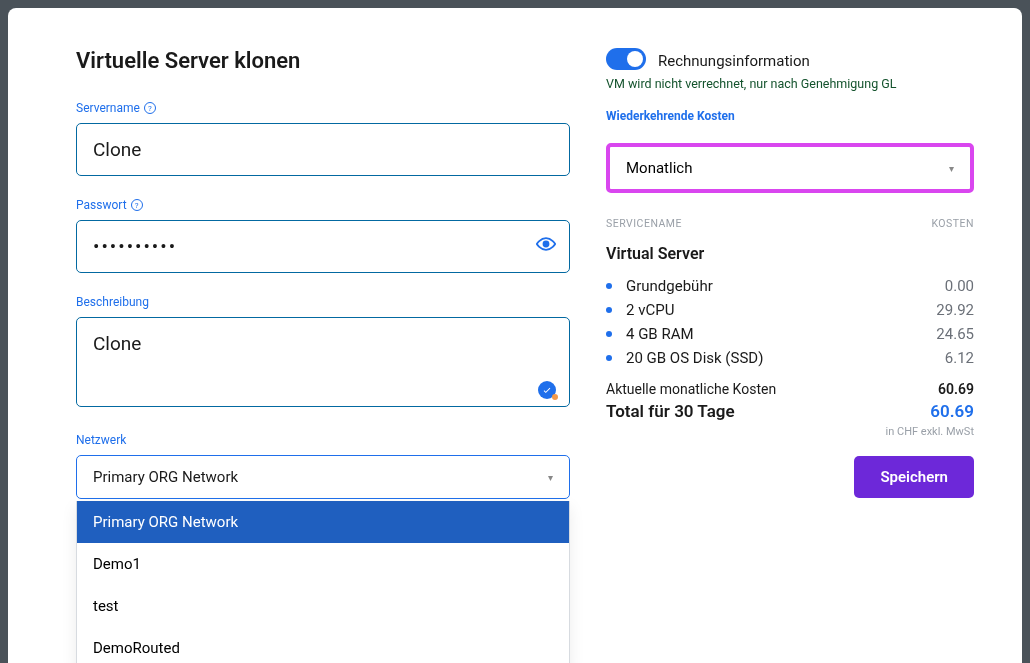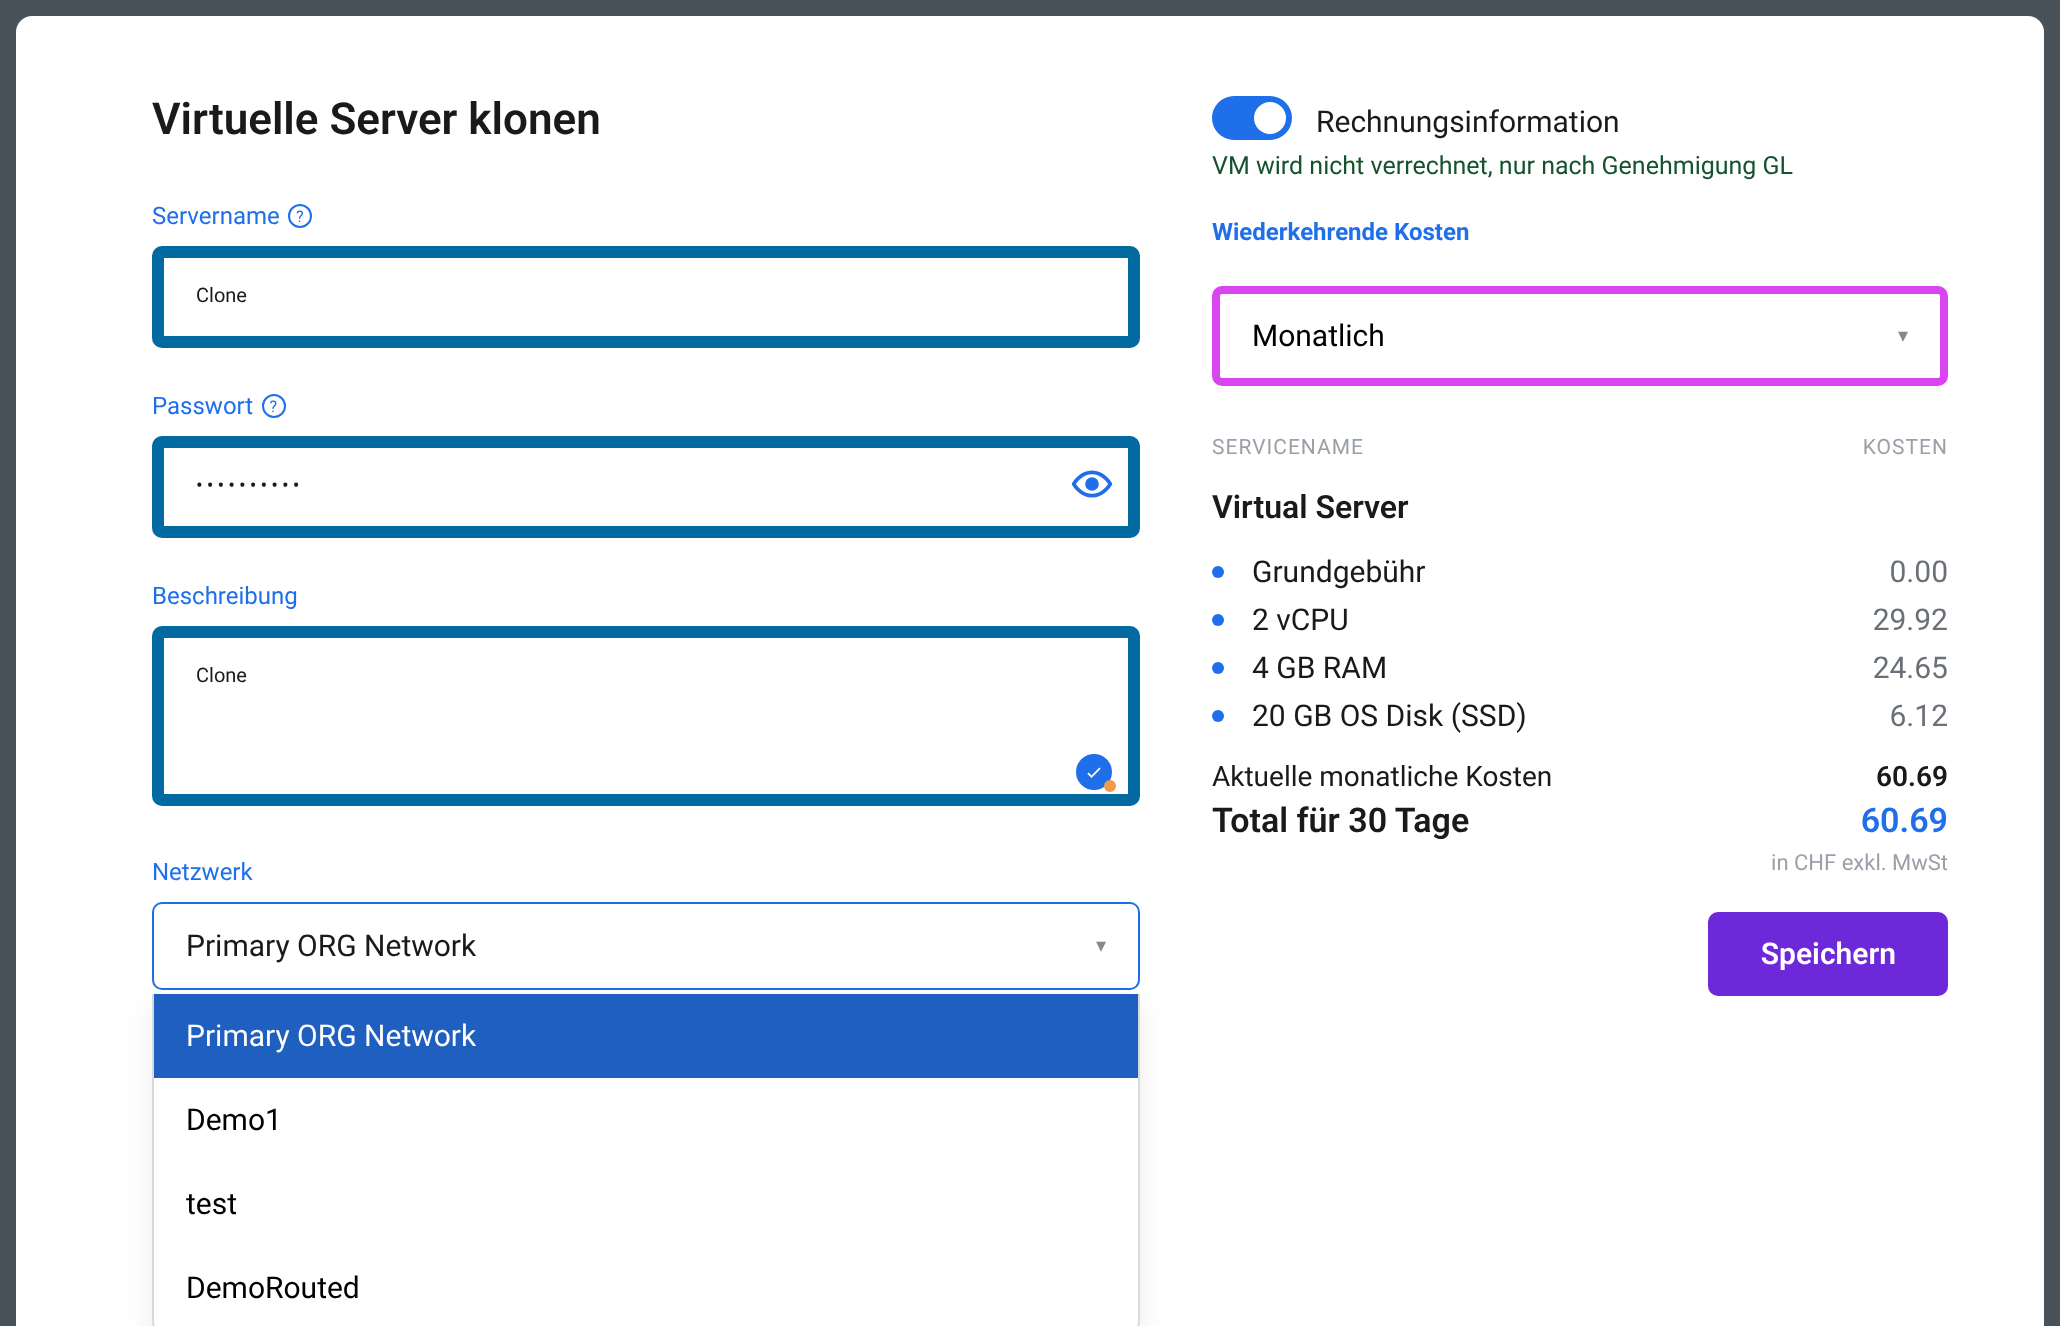--- a/index.html
+++ b/index.html
@@ -18,24 +18,24 @@
     .col-right { width: 368px; }
     h1 { font-size: 22px; font-weight: 600; color: #1a1a1a; margin-bottom: 28px; }
     .field-label { font-size: 12px; color: #1f6feb; margin-bottom: 8px; display: flex; align-items: center; gap: 4px; }
     .help-icon {
       display: inline-flex; align-items: center; justify-content: center;
       width: 12px; height: 12px; border: 1px solid #1f6feb; border-radius: 50%;
       font-size: 8px; color: #1f6feb;
     }
     .text-input, .textarea, .select {
       width: 100%;
-      border: 6px solid #0369a1;
+      border: 1px solid #0369a1;
       border-radius: 5px;
       padding: 14px 16px;
-      font-size: 10px;
+      font-size: 19px;
       color: #1a1a1a;
       background: #fff;
       margin-bottom: 22px;
     }
     .textarea { height: 90px; resize: none; position: relative; }
     .textarea-wrap { position: relative; margin-bottom: 22px; }
     .textarea-wrap .textarea { margin-bottom: 0; }
     .grammar-badge {
       position: absolute; right: 14px; bottom: 12px; width: 18px; height: 18px;
       background: #1f6feb; border-radius: 50%;

